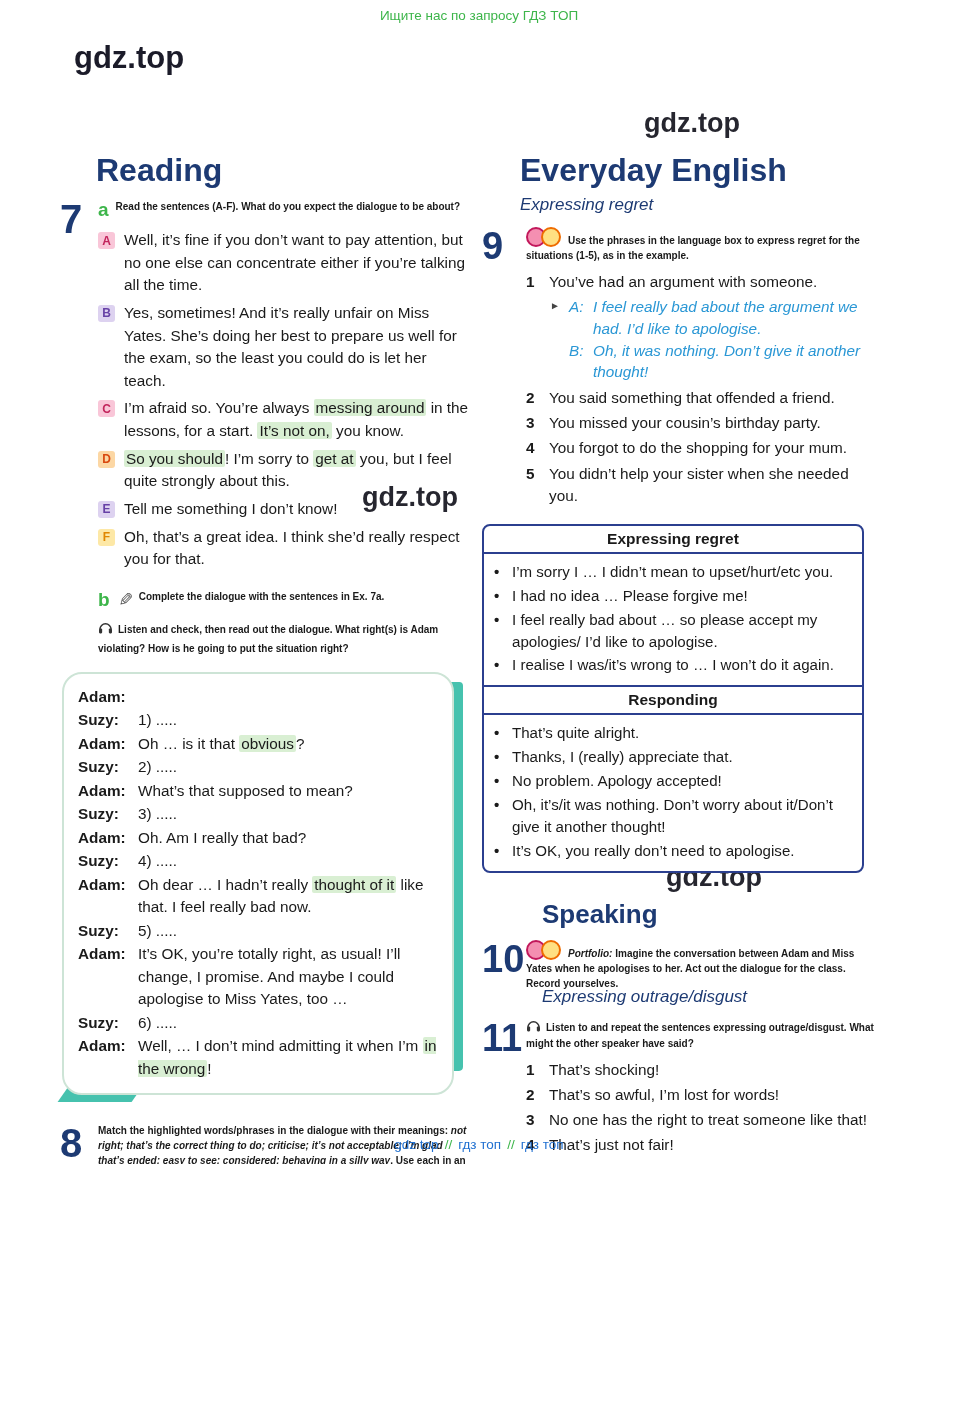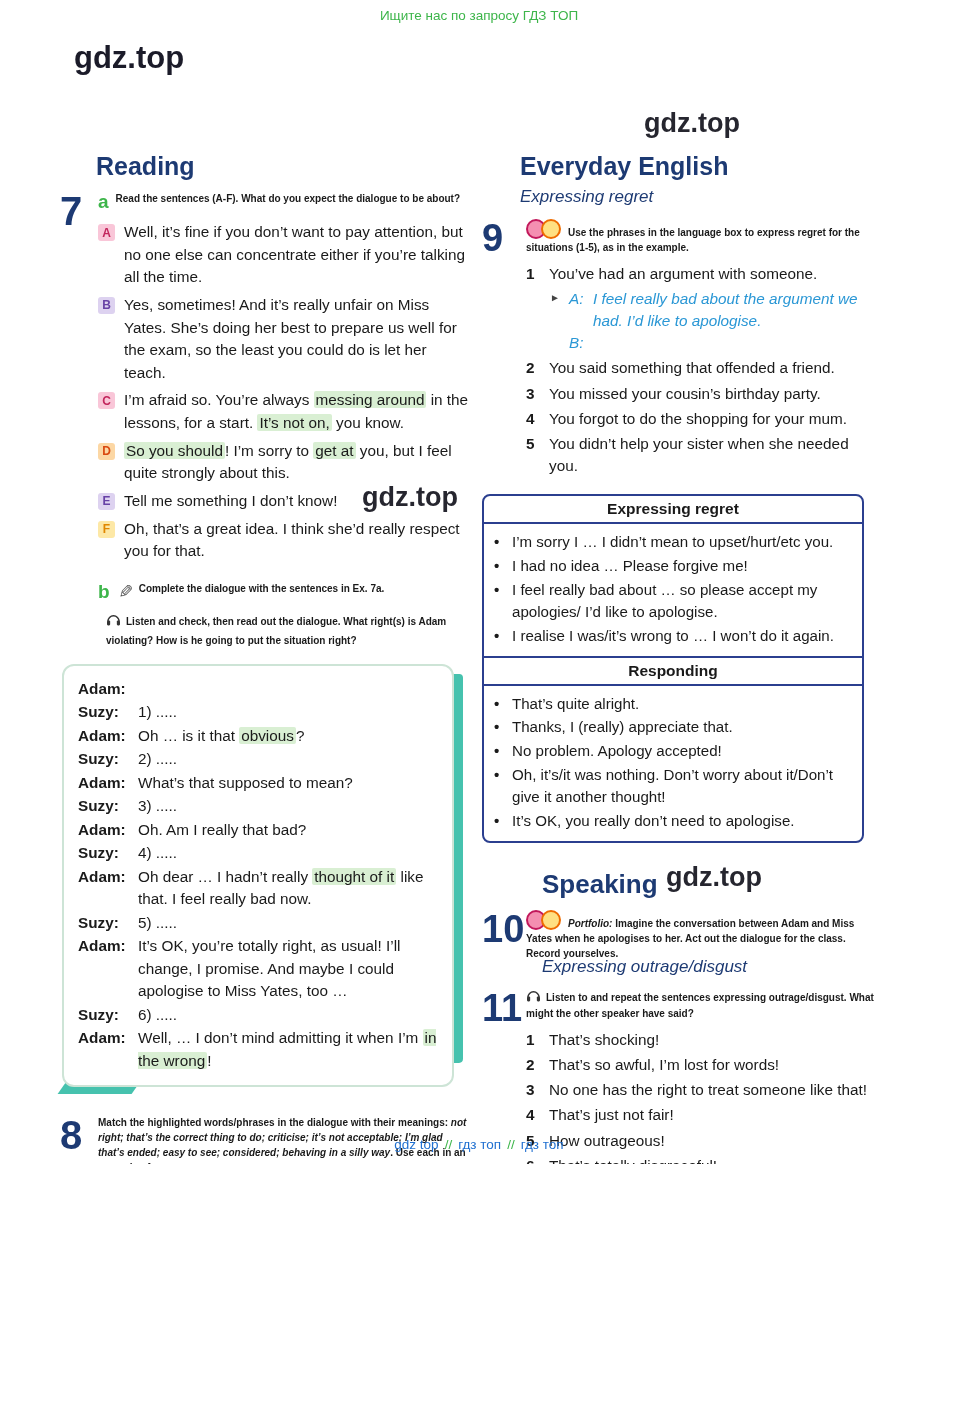--- a/index.html
+++ b/index.html
@@ -11,56 +11,56 @@
   .wm{position:absolute;font-size:27px;font-weight:600;color:#26262f;}
   .wm1{left:644px;top:108px;}
   .wm2{left:362px;top:482px;}
   .wm3{left:666px;top:862px;}
   .wm4{left:716px;top:1224px;}
   .wm5{left:313px;top:1318px;}
 
   .col-left{position:absolute;left:60px;top:152px;width:410px;}
   .col-right{position:absolute;left:482px;top:152px;width:396px;}
 
-  .h-navy{font-size:25px;font-weight:bold;color:#1d3a73;margin:0 0 10px 36px;}
+  .h-navy{font-size:32px;font-weight:bold;color:#1d3a73;margin:0 0 10px 36px;}
   .col-right .h-navy{margin-left:38px;}
   .h-navy.spk,.h-navy.sir{margin-left:60px;font-size:26px;}
   .subtitle-it{font-style:italic;color:#1d3a73;font-size:17px;margin:-4px 0 12px 38px;}
   .subtitle-it.sir-sub{margin-left:60px;}
 
   .ex{display:flex;margin-top:4px;}
   .ex-num{width:38px;flex-shrink:0;font-size:40px;font-weight:bold;color:#1d3a73;line-height:1;}
   .col-right .ex-num{width:44px;font-size:38px;}
   .ex-body{flex:1;min-width:0;}
 
   .sub-head{display:flex;gap:7px;align-items:flex-start;}
   .sub-label{color:#3db54a;font-weight:bold;font-size:19px;line-height:1;margin-top:1px;}
   .task-text{font-weight:bold;font-size:10px;line-height:1.5;}
   .b-sec{margin-top:18px;}
   .pencil-icon{font-size:18px;color:#555;line-height:1;margin-top:1px;display:inline-block;transform:rotate(90deg);}
-  .listen-par{margin-top:10px;margin-left:8px;}
+  .listen-par{margin-top:10px;}
   .hp-icon{display:inline-block;margin-right:5px;vertical-align:-1px;}
 
   .sentences{margin-top:10px;}
   .sentence{display:flex;gap:9px;margin-bottom:5px;}
   .badge{min-width:17px;height:17px;border-radius:3px;font-size:12px;font-weight:bold;
          display:flex;align-items:center;justify-content:center;margin-top:3px;flex-shrink:0;}
   .badge-A,.badge-C{background:#f9c6d8;color:#c2255c;}
   .badge-B,.badge-E{background:#ddd2f0;color:#6741a6;}
   .badge-D{background:#fcd7a4;color:#d9480f;}
   .badge-F{background:#fde8a6;color:#e08700;}
   .stext{font-size:15.3px;line-height:1.48;}
 
   .hl{background:#d9efd3;border-radius:2px;padding:0 2px;}
   .it{font-style:italic;}
 
   .dlg-wrap{position:relative;margin:16px 16px 0 2px;}
   .dlg-accent-r{position:absolute;top:10px;right:-9px;bottom:24px;width:15px;background:#46c2ae;transform:skewY(-1.5deg);border-radius:4px;}
   .dlg-accent-b{position:absolute;left:4px;bottom:-7px;width:74px;height:24px;background:#46c2ae;transform:skewX(-35deg);}
-  .dlg-box{position:relative;background:#fff;border:2px solid #cde4d6;border-radius:12px;padding:12px 14px;}
+  .dlg-box{position:relative;background:#fff;border:2px solid #cde4d6;border-radius:20px;padding:12px 14px;}
   .dline{display:flex;font-size:15.3px;line-height:1.47;margin-bottom:1px;}
   .dspeaker{width:60px;flex-shrink:0;font-weight:bold;}
   .dtext{flex:1;min-width:0;}
 
   .ex8{margin-top:28px;}
 
   .faces{display:inline-flex;vertical-align:-3px;margin-right:7px;}
   .faces i{display:inline-block;width:16px;height:16px;border-radius:50%;}
   .faces .f1{background:#f48fb1;border:2px solid #c2185b;}
   .faces .f2{background:#ffe082;border:2px solid #ef6c00;margin-left:-5px;}
@@ -244,20 +244,21 @@
             </div>
           <div class="example-block">
             <div class="ex-line">
               <span class="arrow">►</span>
               <span class="ex-label">A:</span>
               <span class="ex-text">I feel really bad about the argument we had. I’d like to apologise.</span>
             </div>
             <div class="ex-line">
               <span class="arrow"></span>
               <span class="ex-label">B:</span>
+              <span class="ex-text">Oh, it was nothing. Don’t give it another thought!</span>
             </div>
           </div>
           <div class="nrow">
               <span class="nnum">2</span>
               <span class="ntext">You said something that offended a friend.</span>
             </div>
           <div class="nrow">
               <span class="nnum">3</span>
               <span class="ntext">You missed your cousin’s birthday party.</span>
             </div>

